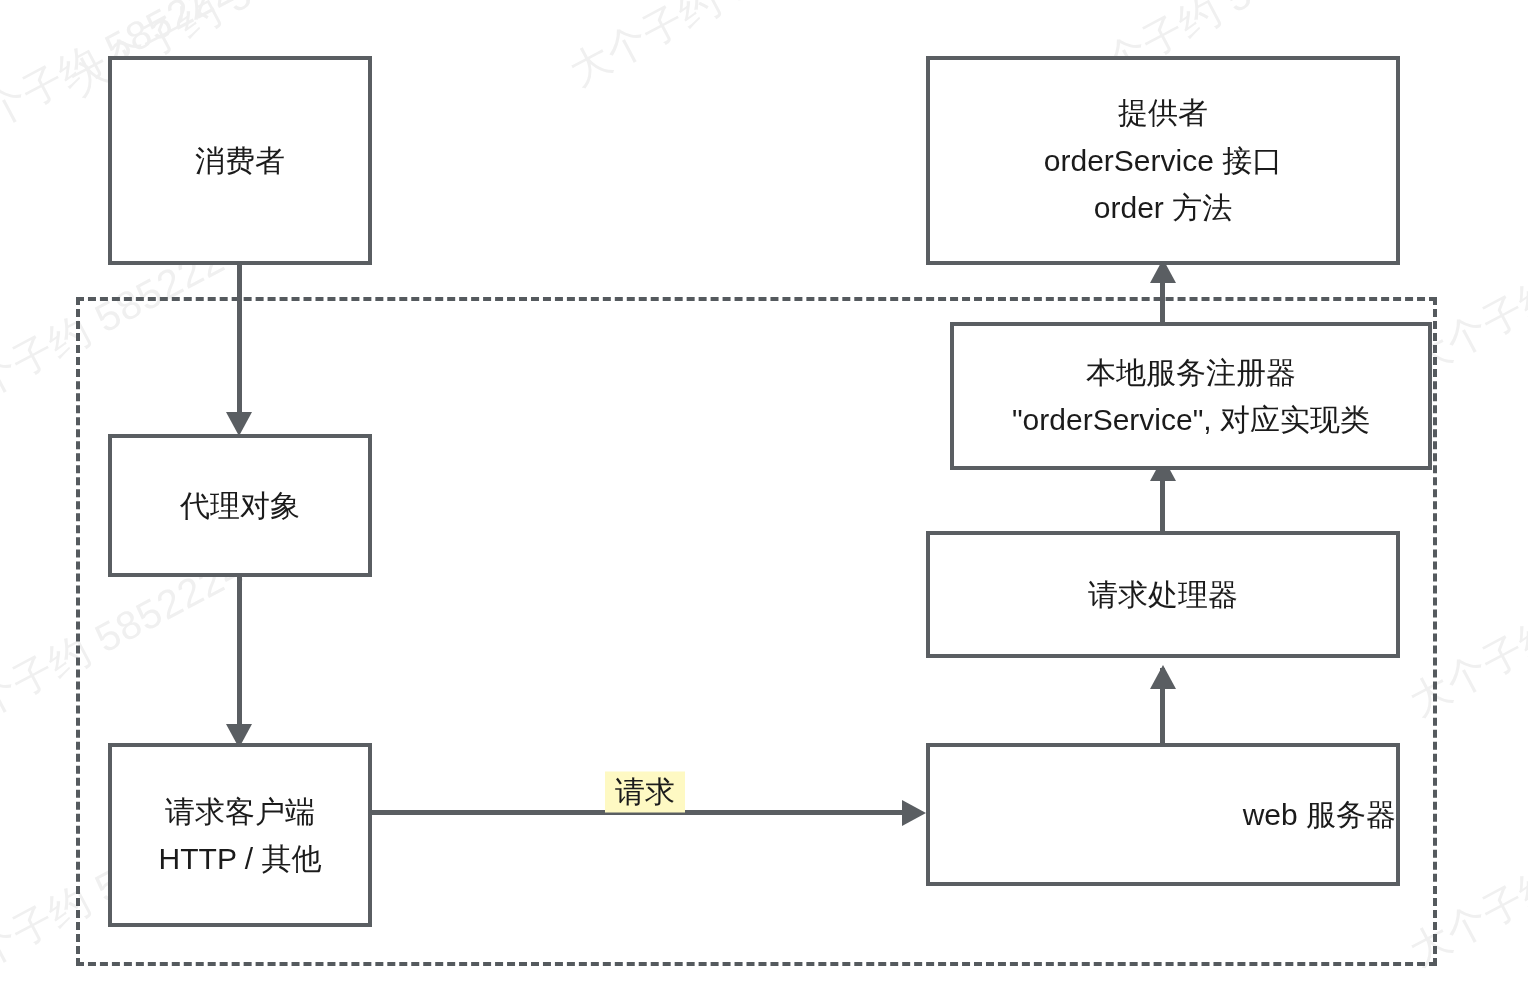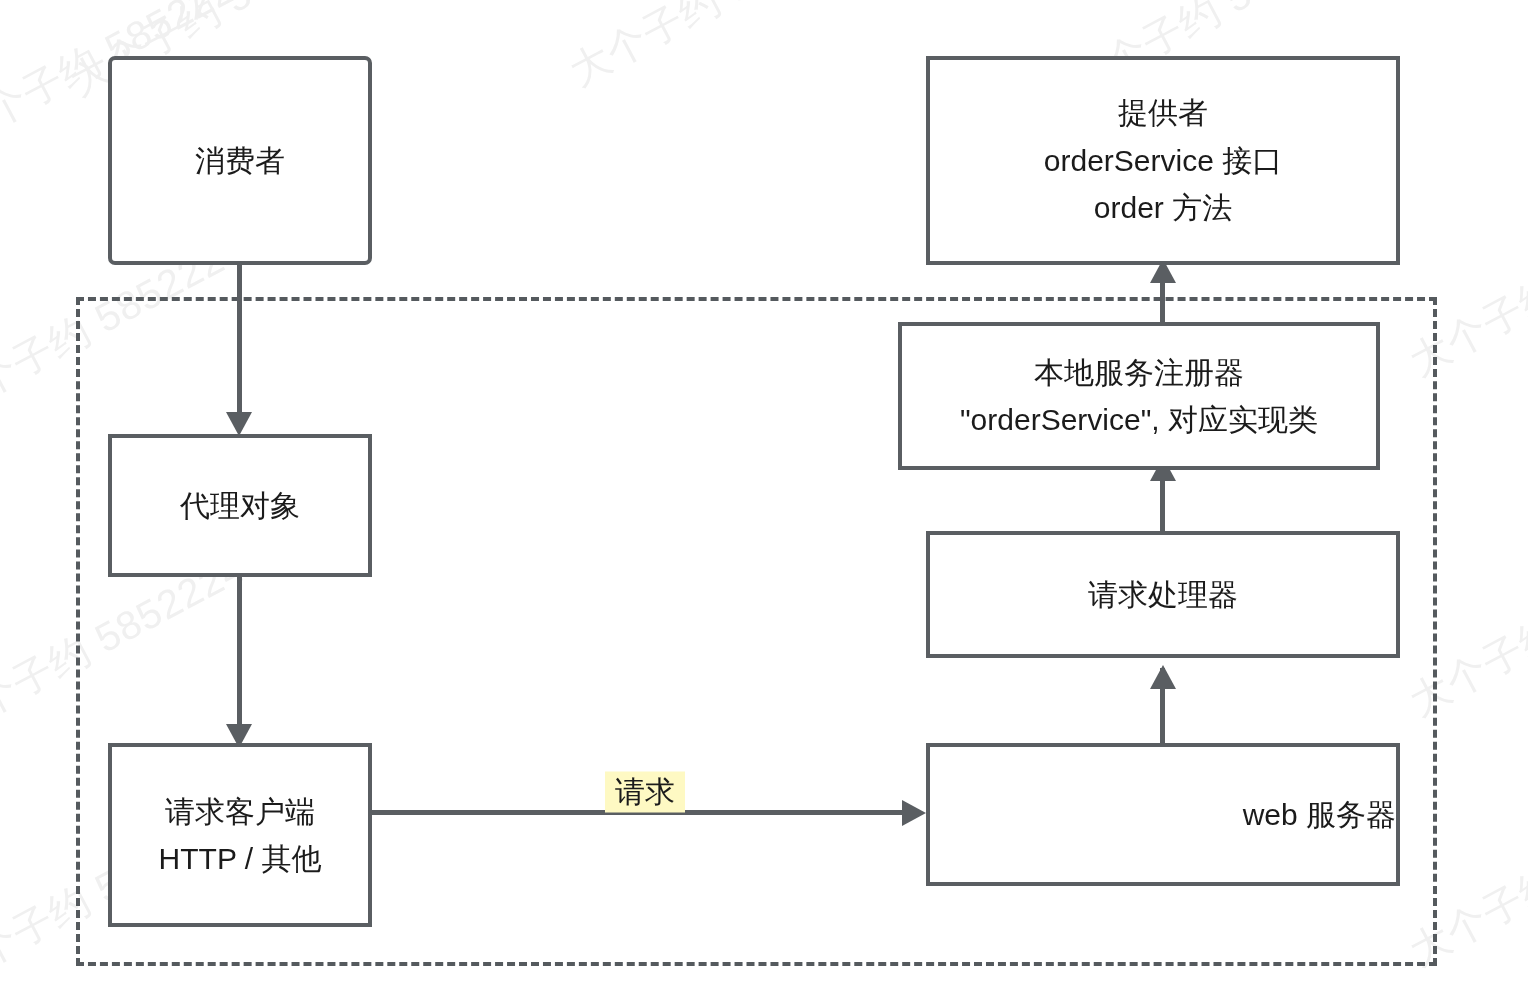--- a/index.html
+++ b/index.html
@@ -121,31 +121,31 @@
 
   <div class="conn v-line" style="left:1160px; top:668px; height:78px;"></div>
   <div class="arrow-up" style="left:1150px; top:665px;"></div>
 
   <div class="conn v-line" style="left:1160px; top:460px; height:78px;"></div>
   <div class="arrow-up" style="left:1150px; top:457px;"></div>
 
   <div class="conn v-line" style="left:1160px; top:262px; height:70px;"></div>
   <div class="arrow-up" style="left:1150px; top:259px;"></div>
 
-  <div class="node" style="left:108px; top:56px; width:264px; height:209px;border-radius:7px;">
+  <div class="node" style="left:108px; top:56px; width:264px; height:209px;">
     <span class="ln">消费者</span>
   </div>
 
   <div class="node" style="left:926px; top:56px; width:474px; height:209px;">
     <span class="ln">提供者</span>
     <span class="ln">orderService 接口</span>
     <span class="ln">order 方法</span>
   </div>
 
-  <div class="node" style="left:898px; top:322px; width:482px; height:148px;">
+  <div class="node" style="left:950px; top:322px; width:482px; height:148px;">
     <span class="ln">本地服务注册器</span>
     <span class="ln">"orderService", 对应实现类</span>
   </div>
 
   <div class="node" style="left:108px; top:434px; width:264px; height:143px;">
     <span class="ln">代理对象</span>
   </div>
 
   <div class="node" style="left:926px; top:531px; width:474px; height:127px;">
     <span class="ln">请求处理器</span>

